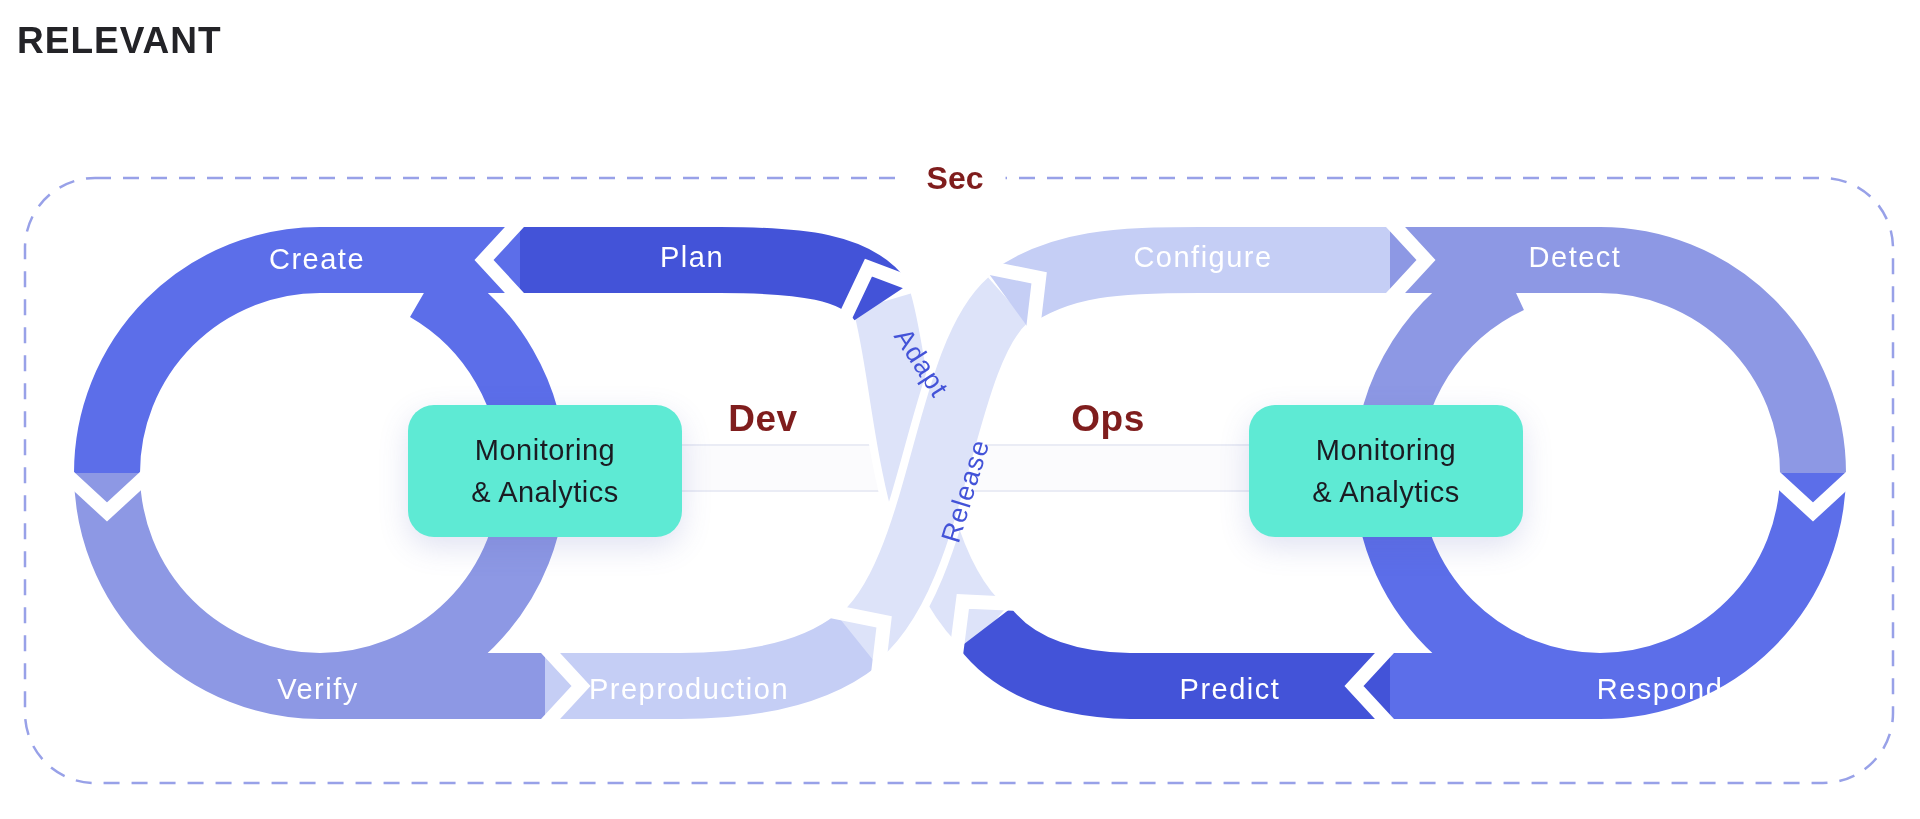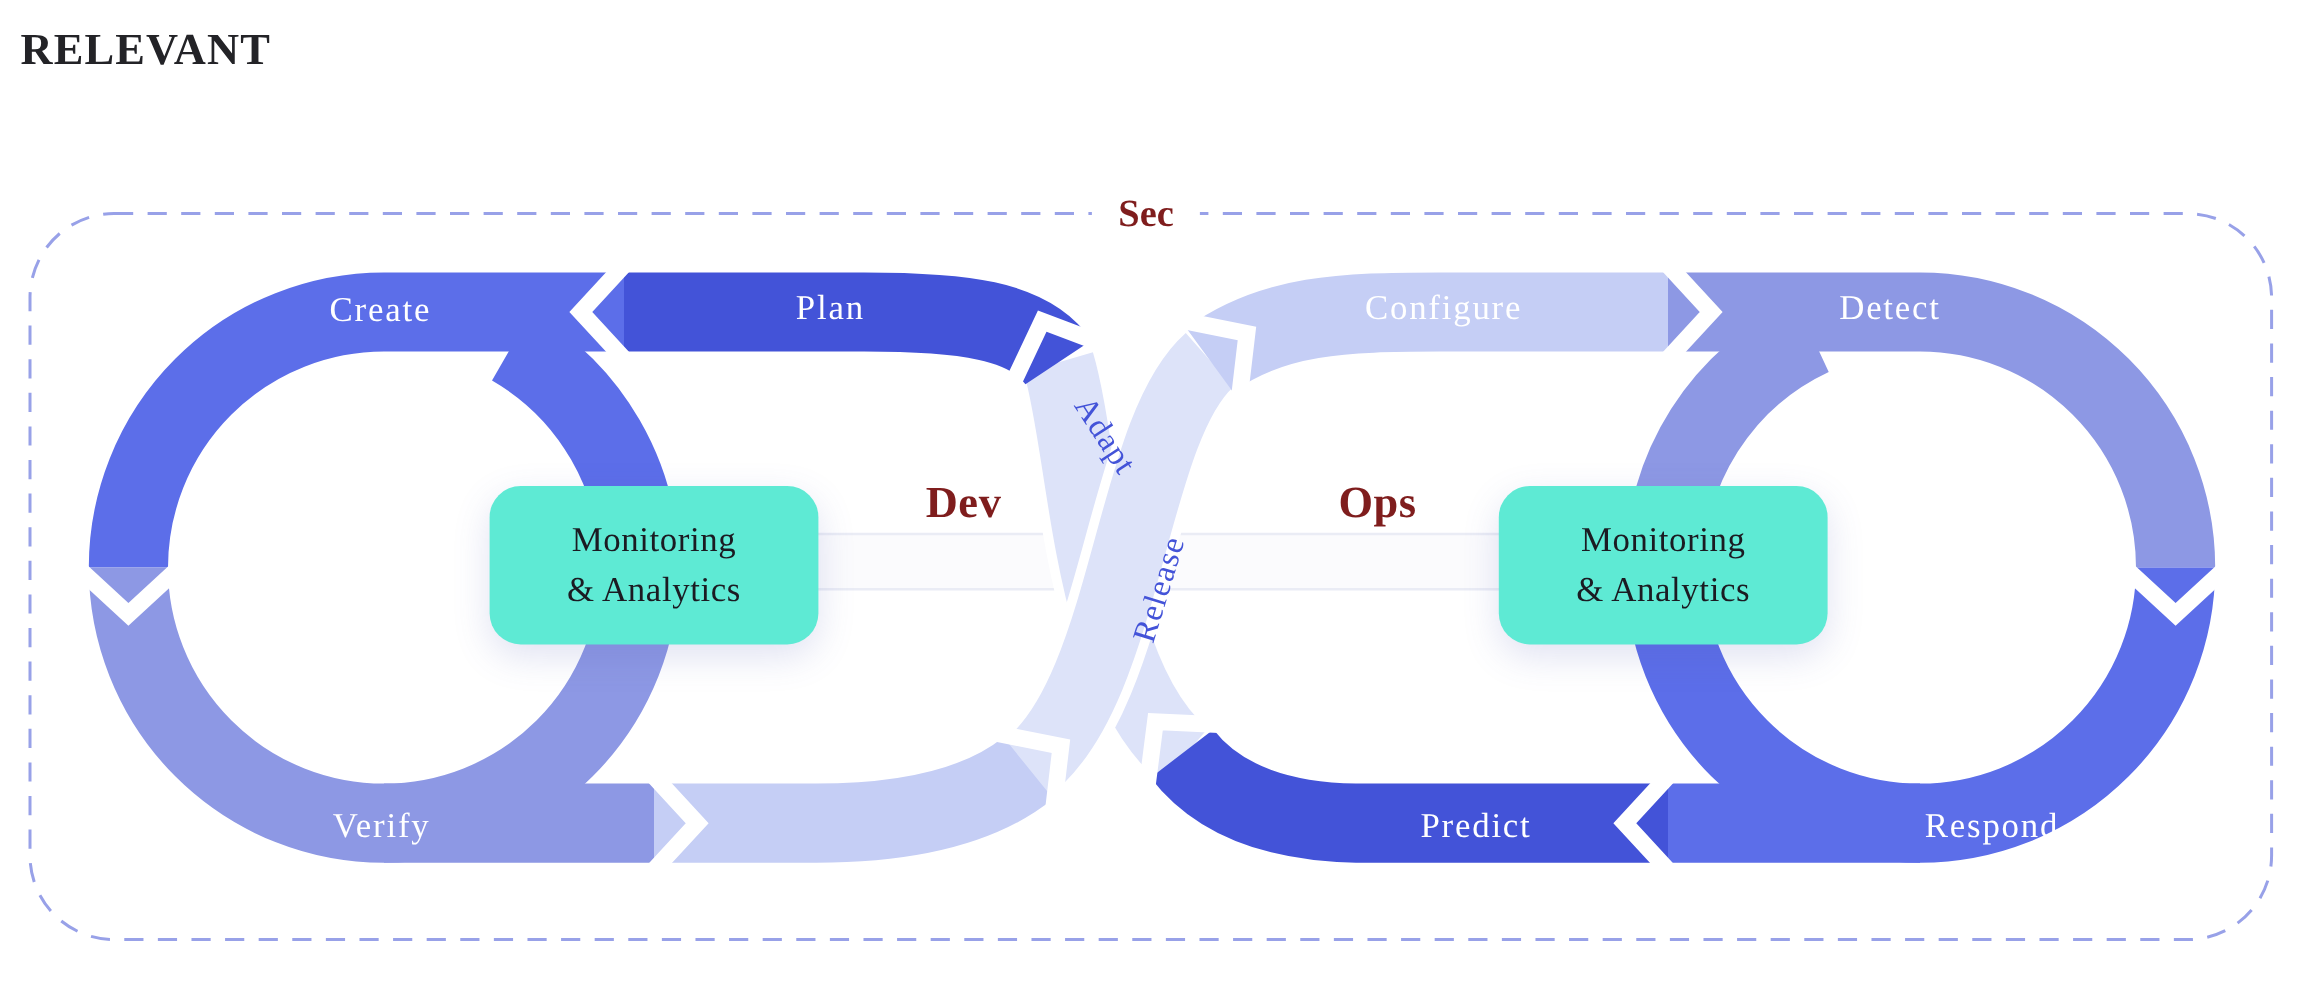--- a/index.html
+++ b/index.html
@@ -1,30 +1,30 @@
 <!DOCTYPE html>
 <html><head>
 <meta charset="utf-8">
 <style>
   * { margin:0; padding:0; box-sizing:border-box; }
   html,body { width:1920px; height:819px; background:#ffffff; overflow:hidden;
               font-family:"Liberation Sans", sans-serif; }
-  .stage { position:relative; width:1920px; height:819px; background:#fff;font-family:Liberation Serif, serif; }
+  .stage { position:relative; width:1920px; height:819px; background:#fff; }
   svg.diagram { position:absolute; left:0; top:0; }
 
   .page-title { position:absolute; left:17px; top:20px; font-size:37px; font-weight:800;
                 letter-spacing:1px; color:#232327; }
 
   .seg-label { position:absolute; transform:translate(-50%,-50%); color:#ffffff;
                font-size:29px; font-weight:400; letter-spacing:1.5px; white-space:nowrap; }
 
   .accent-label { position:absolute; transform:translate(-50%,-50%); color:#7f1d1d;
                   font-weight:700; white-space:nowrap; }
   .sec-label { font-size:32px; background:#ffffff; padding:0 22px; }
-  .devops-label { font-size:37px; letter-spacing:0.5px;margin-left:40px; }
+  .devops-label { font-size:37px; letter-spacing:0.5px; }
 
   .ribbon-label { position:absolute; color:#4353d8; font-size:27px; font-weight:500;
                   letter-spacing:1px; white-space:nowrap; }
   .ribbon-label.adapt   { transform:translate(-50%,-50%) rotate(57deg); }
   .ribbon-label.release { transform:translate(-50%,-50%) rotate(-73deg); }
 
   .monitor-box { position:absolute; width:274px; height:132px; background:#5eead4;
                  border-radius:26px; box-shadow:0 10px 30px rgba(85,95,185,0.18);
                  display:flex; flex-direction:column; align-items:center; justify-content:center;
                  color:#1b1b22; font-size:29px; letter-spacing:0.5px; line-height:1.45;
@@ -78,20 +78,21 @@
 
   <div class="page-title">RELEVANT</div>
 
   <div class="accent-label sec-label" style="left:955px; top:178px;">Sec</div>
   <div class="accent-label devops-label" style="left:763px; top:419px;">Dev</div>
   <div class="accent-label devops-label" style="left:1108px; top:419px;">Ops</div>
 
   <div class="seg-label" style="left:317px; top:259px;">Create</div>
   <div class="seg-label" style="left:692px; top:257px;">Plan</div>
   <div class="seg-label" style="left:318px; top:689px;">Verify</div>
+  <div class="seg-label" style="left:689px; top:689px;">Preproduction</div>
 
   <div class="seg-label" style="left:1203px; top:257px;">Configure</div>
   <div class="seg-label" style="left:1575px; top:257px;">Detect</div>
   <div class="seg-label" style="left:1230px; top:689px;">Predict</div>
   <div class="seg-label" style="left:1660px; top:689px;">Respond</div>
 
   <div class="ribbon-label adapt" style="left:921px; top:363px;">Adapt</div>
   <div class="ribbon-label release" style="left:966px; top:491px;">Release</div>
 
   <div class="monitor-box" style="left:408px; top:405px;">

